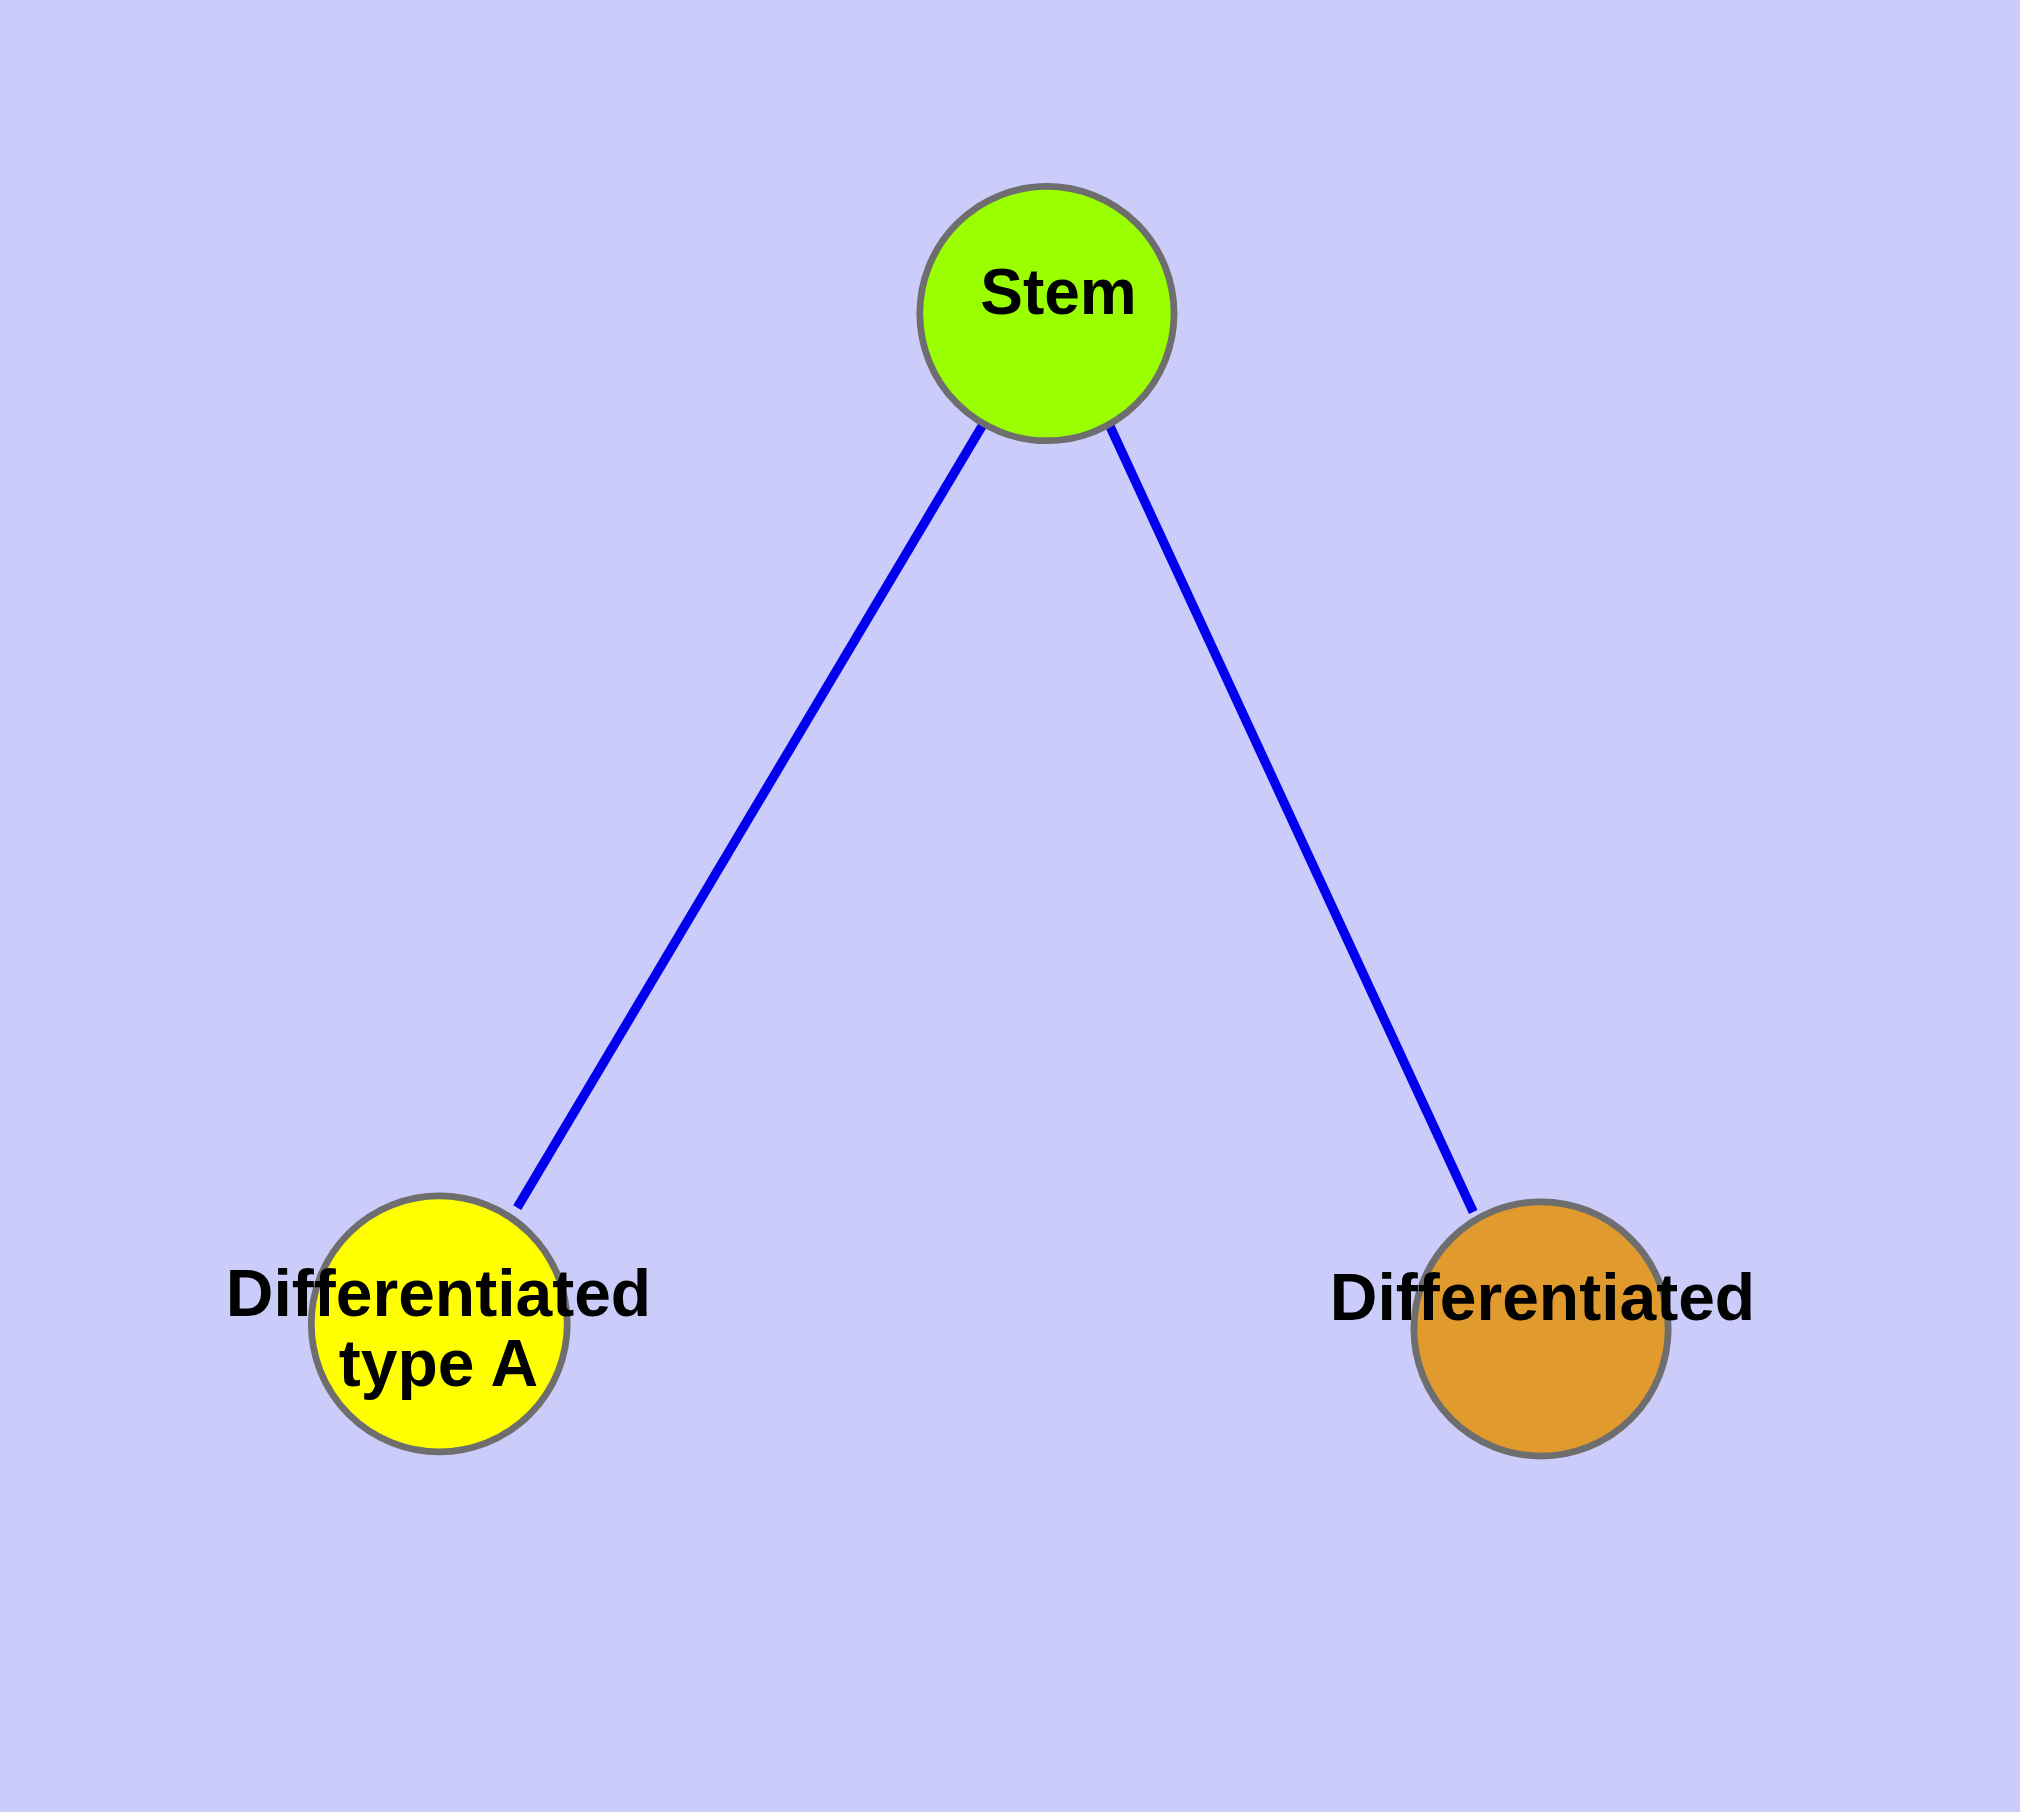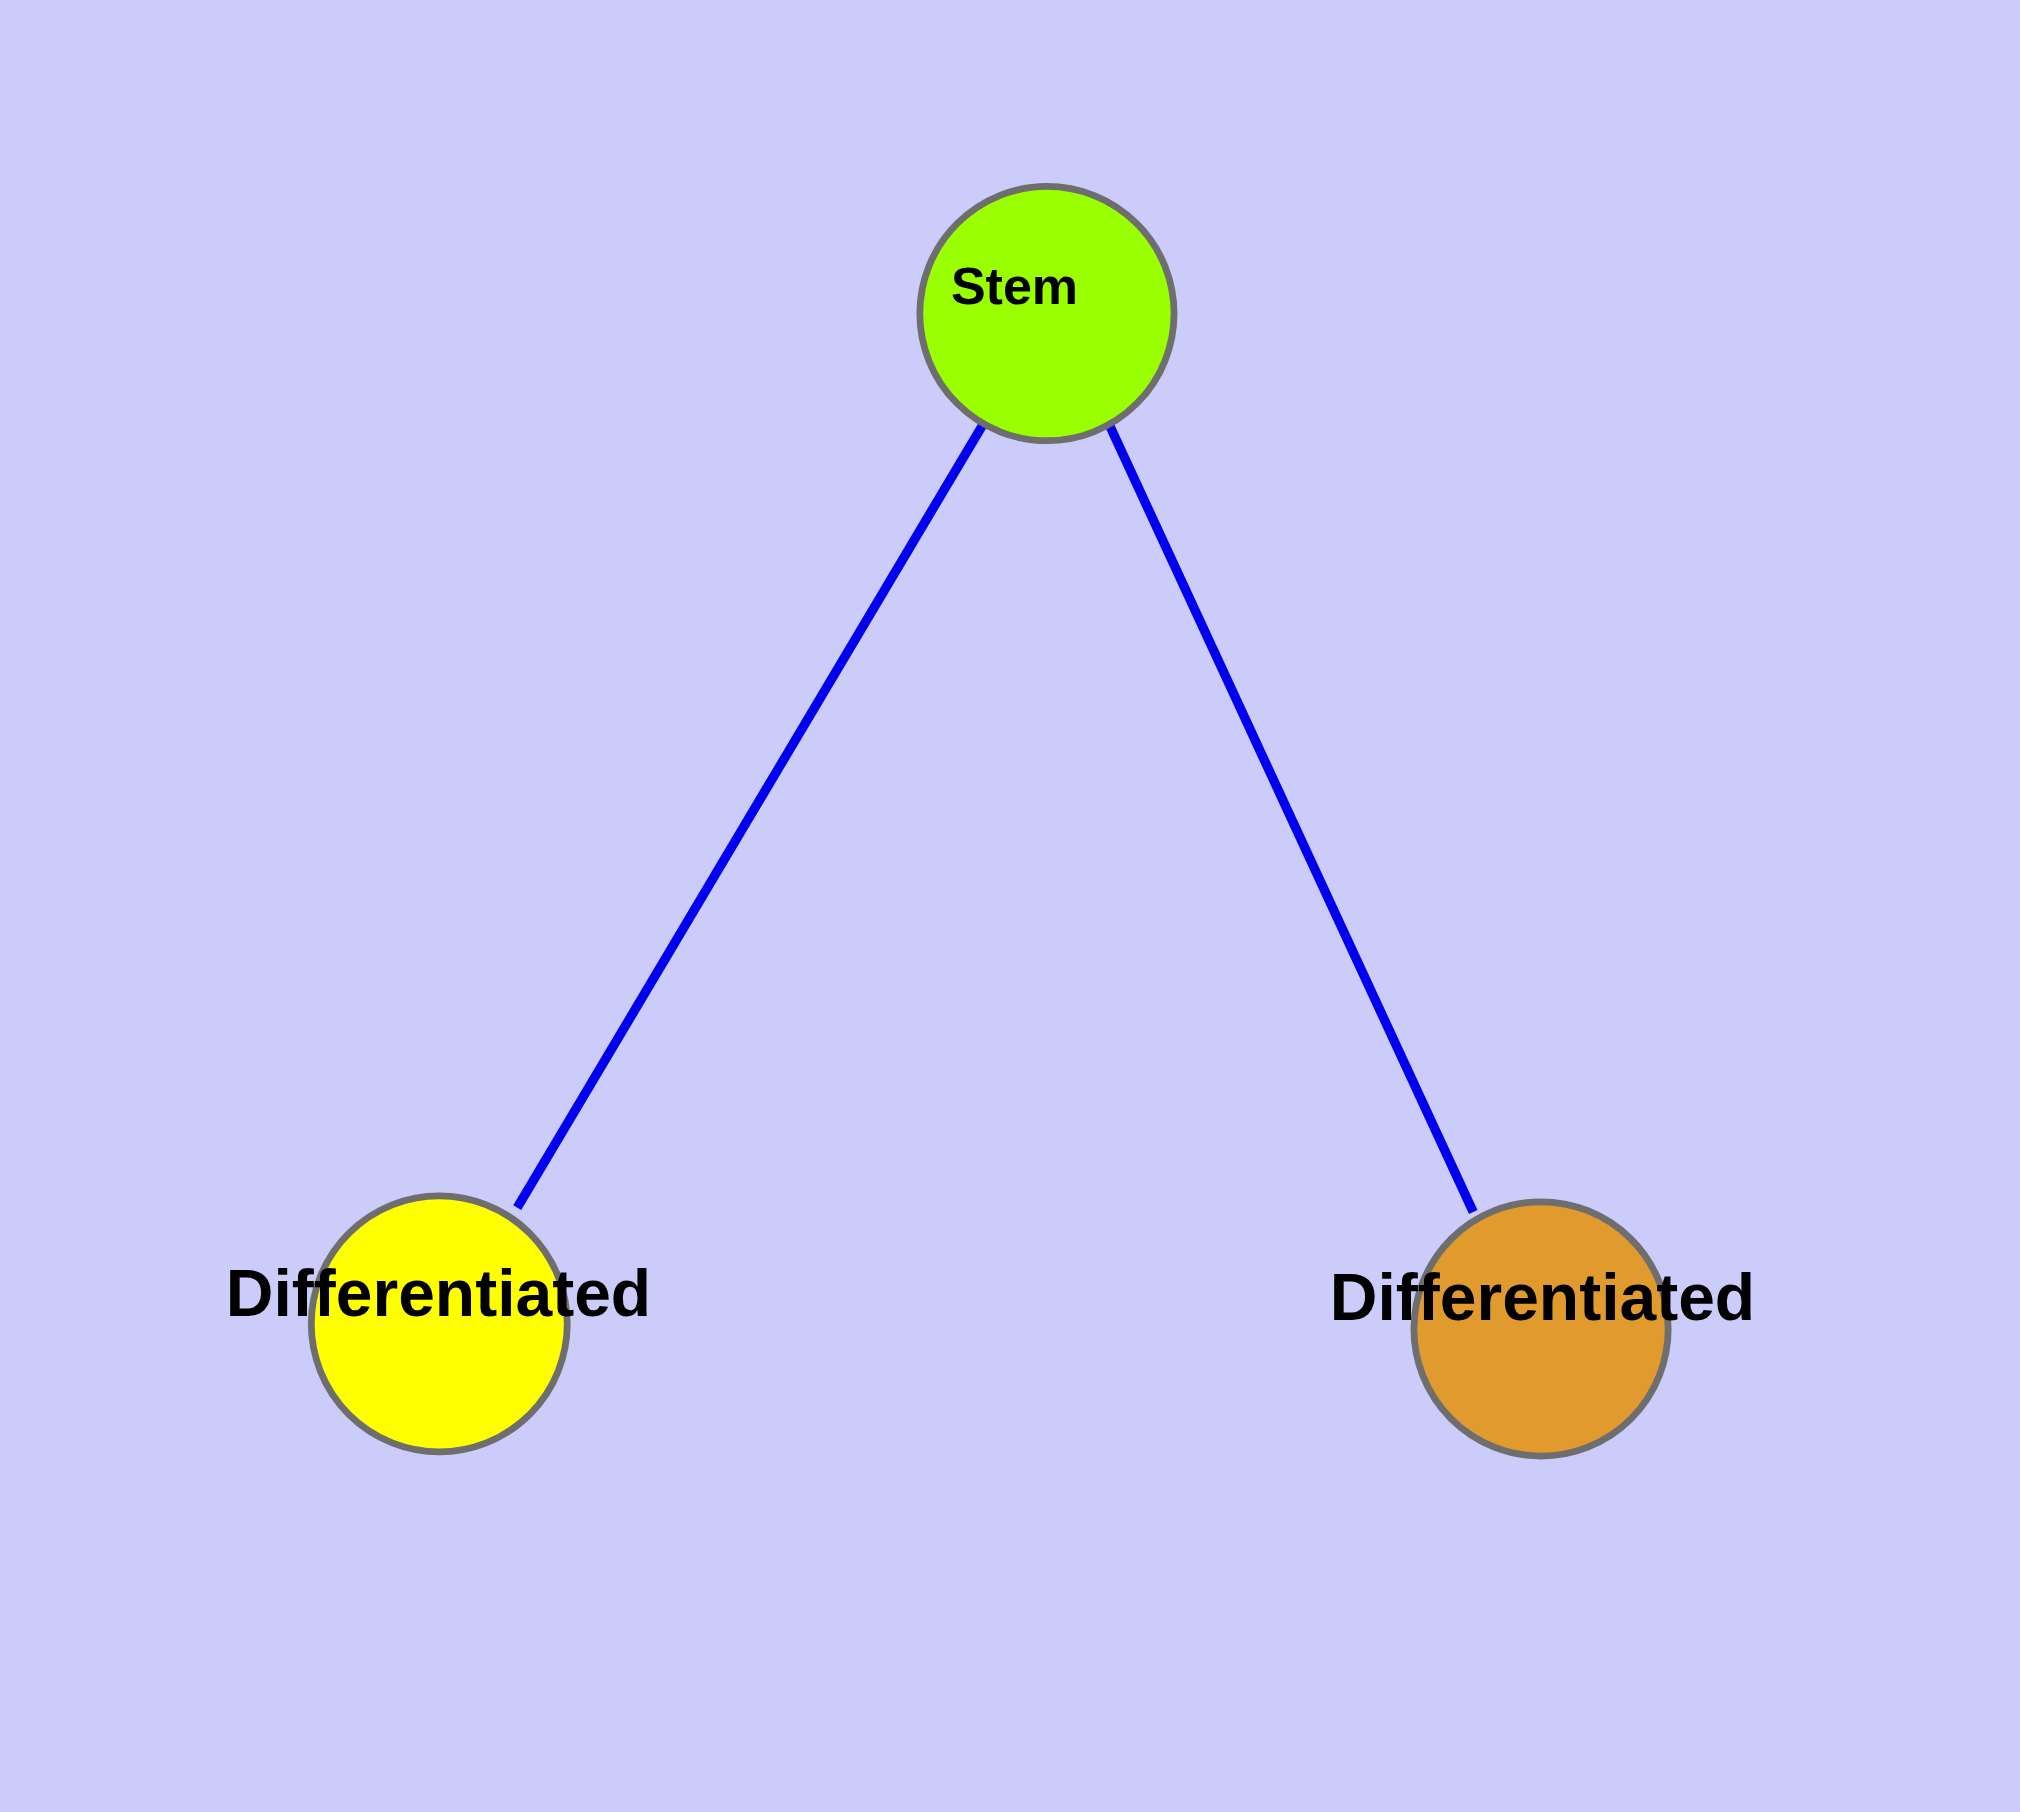--- a/index.html
+++ b/index.html
@@ -26,24 +26,24 @@
     position: absolute;
     text-align: center;
     font-family: "Liberation Sans", sans-serif;
     font-weight: bold;
     color: #000000;
     white-space: nowrap;
     line-height: 1.06;
     pointer-events: none;
   }
   #label-stem {
-    left: 760px;
+    left: 804px;
     top: 259px;
     width: 509px;
-    font-size: 52px;
+    font-size: 64px;
   }
   #label-typeA {
     left: 108px;
     top: 1259px;
     width: 661px;
     font-size: 66px;
   }
   #label-typeB {
     left: 1212px;
     top: 1263px;
@@ -69,20 +69,21 @@
 
     <circle id="node2" cx="1818" cy="1568" r="150" fill="#E09A2E" stroke="#6E6E6E" stroke-width="8"></circle>
   </svg>
 
   <div class="node-label" id="label-stem">
     <span class="label-line">Stem</span>
   </div>
 
   <div class="node-label" id="label-typeA">
     <span class="label-line">Differentiated</span>
+    <span class="label-line">type A</span>
   </div>
 
   <div class="node-label" id="label-typeB">
     <span class="label-line">Differentiated</span>
   </div>
 
 </div>
 
 
 </body></html>

